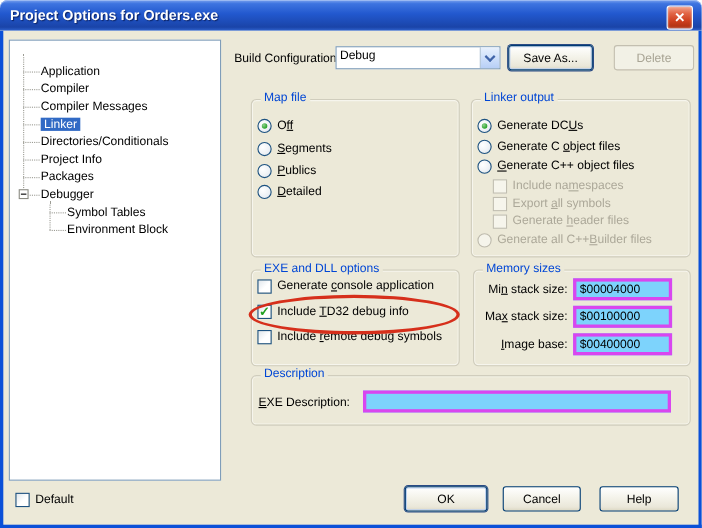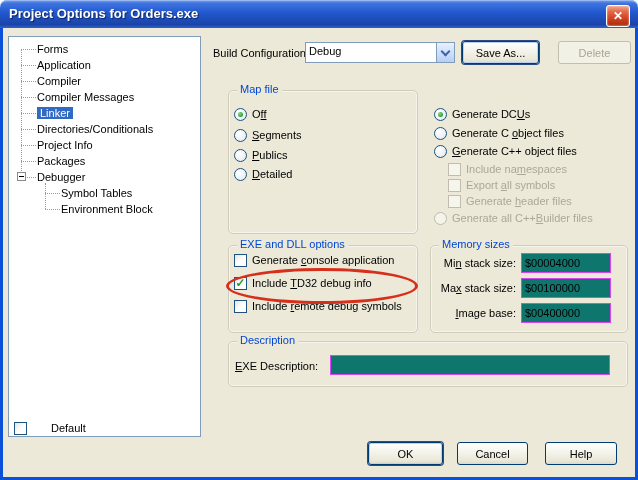--- a/index.html
+++ b/index.html
@@ -47,21 +47,21 @@
   .cb{width:13px;height:13px;border:1px solid #1D5281;box-sizing:border-box;flex:none;position:relative;
     background:linear-gradient(135deg,#E0E6EB 0%,#fff 55%);display:flex;align-items:center;justify-content:center;}
   .cb .check{color:#21A121;font-size:12px;font-weight:bold;line-height:1;margin-top:-1px;}
   .cb.disb{border-color:#C0BDB0;background:#F6F5EC;}
   
   .btn{position:absolute;display:flex;align-items:center;justify-content:center;font-size:11px;color:#000;
     border:1px solid #003C74;border-radius:3px;cursor:pointer;box-sizing:border-box;
     background:linear-gradient(180deg,#FFFFFF 0%,#F4F3EA 45%,#EAE7D9 85%,#DDD9C5 100%);}
   .btn.focus{box-shadow:0 0 0 1px #2A4A84,inset 0 0 0 1px #BCD0F0;}
   .btn.disb{border-color:#C3BFB0;background:#F2F1E6;color:#A8A494;cursor:default;}
-  .edit{position:absolute;border:1px solid #d946ef;background:#0f766e;font:11px "Liberation Sans",sans-serif;
+  .edit{position:absolute;border:3px solid #d946ef;background:#7dd3fc;font:11px "Liberation Sans",sans-serif;
     padding:1px 3px;box-sizing:border-box;outline:none;}
   .combo{position:absolute;border:1px solid #7F9DB9;background:#fff;display:flex;box-sizing:border-box;cursor:default;}
   .combo-value{flex:1;font-size:11px;padding:2px 3px;white-space:nowrap;overflow:hidden;}
   .combo-btn{width:17px;display:flex;align-items:center;justify-content:center;cursor:pointer;
     border-left:1px solid #7F9DB9;border-radius:0 1px 1px 0;
     background:linear-gradient(180deg,#E8F1FD 0%,#CFE0FA 50%,#B7CFF6 100%);}
   .chev{display:block;width:5px;height:5px;border-left:2px solid #4064A8;border-bottom:2px solid #4064A8;
     transform:rotate(-45deg);margin-top:-3px;}
   .mlabel{position:absolute;font-size:11px;text-align:right;white-space:nowrap;}
   .annot{position:absolute;left:226px;top:268px;width:186px;height:30px;border:3px solid #D62F1B;
@@ -78,23 +78,20 @@
     <div class="close-btn">
       <span>✕</span>
     </div>
   </div>
 
   <div class="frame"></div>
 
   <div class="listbox">
     <div class="vline" style="left:12px;top:12px;height:128px;"></div>
     <div class="vline" style="left:36px;top:146px;height:26px;"></div>
-    <div class="trow" style="top:4px">
-        <span class="tlbl">Forms</span>
-      </div>
     <div class="trow" style="top:20px">
         <span class="tlbl">Application</span>
       </div>
     <div class="trow" style="top:36px">
         <span class="tlbl">Compiler</span>
       </div>
     <div class="trow" style="top:52px">
         <span class="tlbl">Compiler Messages</span>
       </div>
     <div class="trow sel" style="top:68px">
@@ -148,20 +145,23 @@
   </div>
   <div class="ctl" style="left:234px;top:147px;">
     <span class="radio"></span>
     <span class="lbl"><span></span><u>P</u><span>ublics</span></span>
   </div>
   <div class="ctl" style="left:234px;top:166px;">
     <span class="radio"></span>
     <span class="lbl"><span></span><u>D</u><span>etailed</span></span>
   </div>
 
+  <div class="grp" style="left:428px;top:90px;width:198px;height:142px;">
+    <div class="grp-title">Linker output</div>
+  </div>
   <div class="ctl" style="left:434px;top:106px;">
     <span class="radio on"></span>
     <span class="lbl"><span>Generate DC</span><u>U</u><span>s</span></span>
   </div>
   <div class="ctl" style="left:434px;top:125px;">
     <span class="radio"></span>
     <span class="lbl"><span>Generate C </span><u>o</u><span>bject files</span></span>
   </div>
   <div class="ctl" style="left:434px;top:143px;">
     <span class="radio"></span>
@@ -212,21 +212,21 @@
   <input class="edit" style="left: 521px; top: 278px; width: 90px; height: 20px;" value="$00100000">
   <div class="mlabel" style="left:434px;top:307px;width:82px;"><span></span><u>I</u><span>mage base:</span></div>
   <input class="edit" style="left: 521px; top: 303px; width: 90px; height: 20px;" value="$00400000">
 
   <div class="grp" style="left:228px;top:341px;width:398px;height:44px;">
     <div class="grp-title">Description</div>
   </div>
   <div class="static" style="position:absolute;left:235px;top:360px;"><span></span><u>E</u><span>XE Description:</span></div>
   <input class="edit" style="left: 330px; top: 355px; width: 280px; height: 20px;" value="">
 
-  <div class="ctl" style="left:14px;top:420px;gap:19px;">
+  <div class="ctl" style="left:14px;top:446px;">
     <span class="cb"></span>
     <span class="lbl">Default</span>
   </div>
   <div class="btn focus" style="left:368px;top:442px;width:75px;height:23px;">
       <span>OK</span>
     </div>
   <div class="btn" style="left:457px;top:442px;width:71px;height:23px;">
       <span>Cancel</span>
     </div>
   <div class="btn" style="left:545px;top:442px;width:72px;height:23px;">

